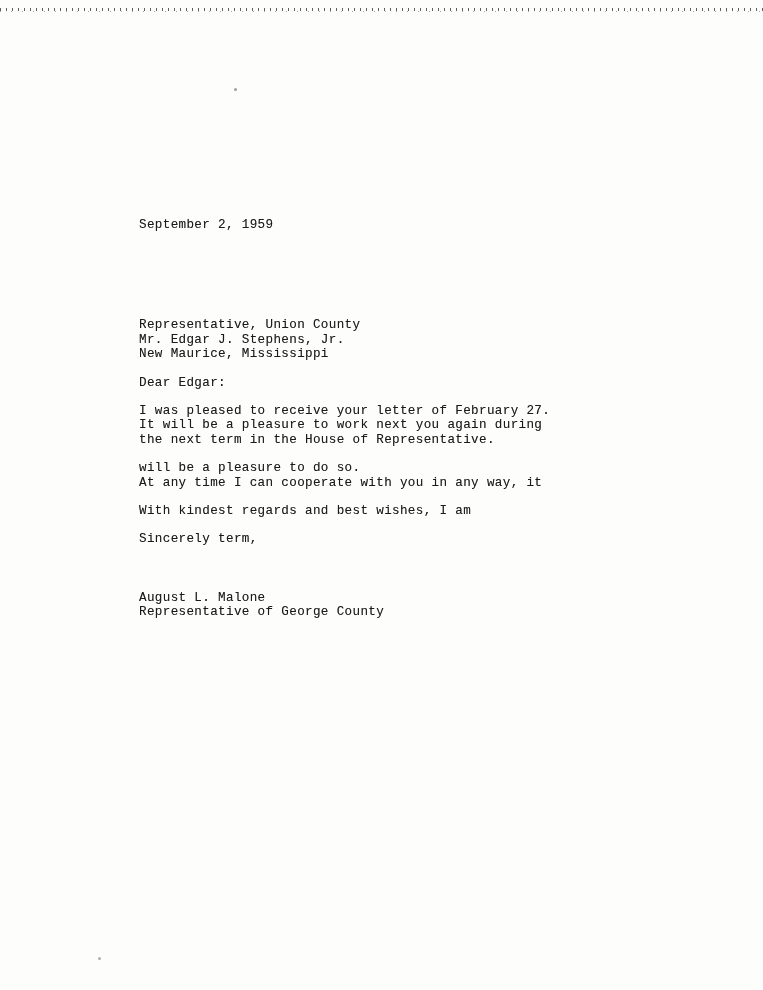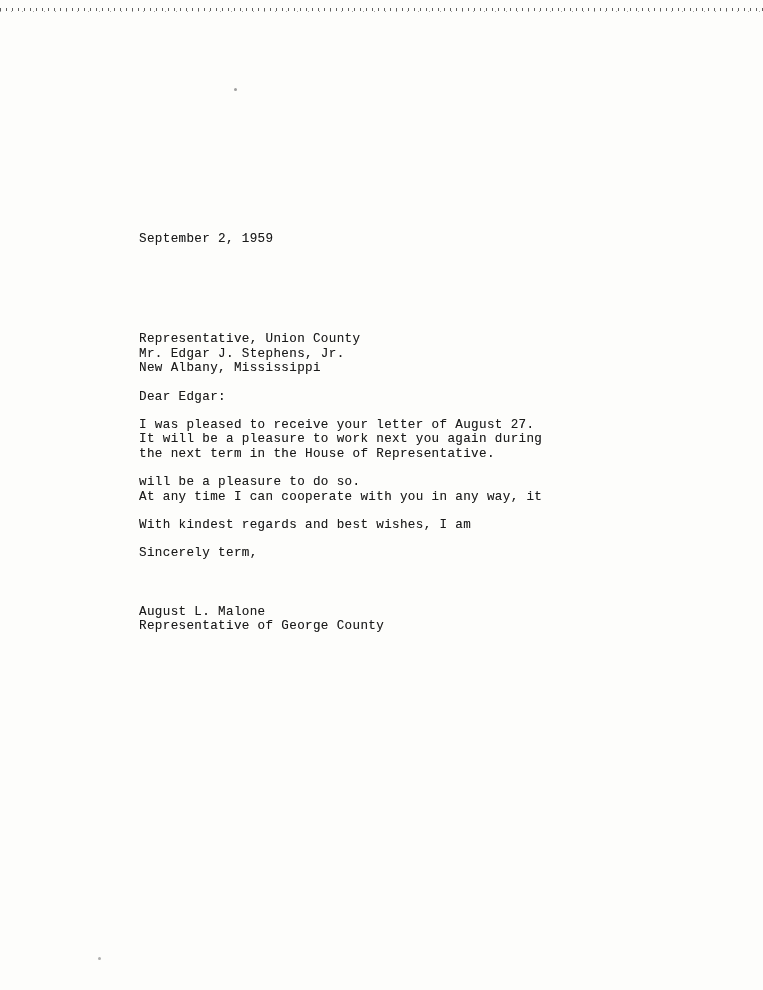--- a/index.html
+++ b/index.html
@@ -62,21 +62,20 @@
 
   .letter {
     position: absolute;
     left: 139px;
     top: 218px;
     width: 520px;
     color: #1b1b1b;
     font-size: 12.6px;
     line-height: 14.4px;
     letter-spacing: 0.35px;
-    margin-top: 14px;
   }
 
   .block { margin: 0 0 0 0; }
 
   .line { white-space: pre; }
 
   .gap-date      { height: 86px; }
   .gap-after-addr{ height: 14px; }
   .gap-para      { height: 14px; }
   .gap-sig       { height: 44px; }
@@ -100,33 +99,33 @@
 
     <div class="block">
       <div class="line">September 2, 1959</div>
     </div>
 
     <div class="gap-date"></div>
 
     <div class="block">
       <div class="line">Representative, Union County</div>
       <div class="line">Mr. Edgar J. Stephens, Jr.</div>
-      <div class="line">New Albany, Mississippi</div>
+      <div class="line">New Maurice, Mississippi</div>
     </div>
 
     <div class="gap-after-addr"></div>
 
     <div class="block">
       <div class="line">Dear Edgar:</div>
     </div>
 
     <div class="gap-para"></div>
 
     <div class="block">
-      <div class="line">I was pleased to receive your letter of August 27.</div>
+      <div class="line">I was pleased to receive your letter of February 27.</div>
       <div class="line">It will be a pleasure to work next you again during</div>
       <div class="line">the next term in the House of Representative.</div>
     </div>
 
     <div class="gap-para"></div>
 
     <div class="block">
       <div class="line">will be a pleasure to do so.</div>
       <div class="line">At any time I can cooperate with you in any way, it</div>
     </div>

